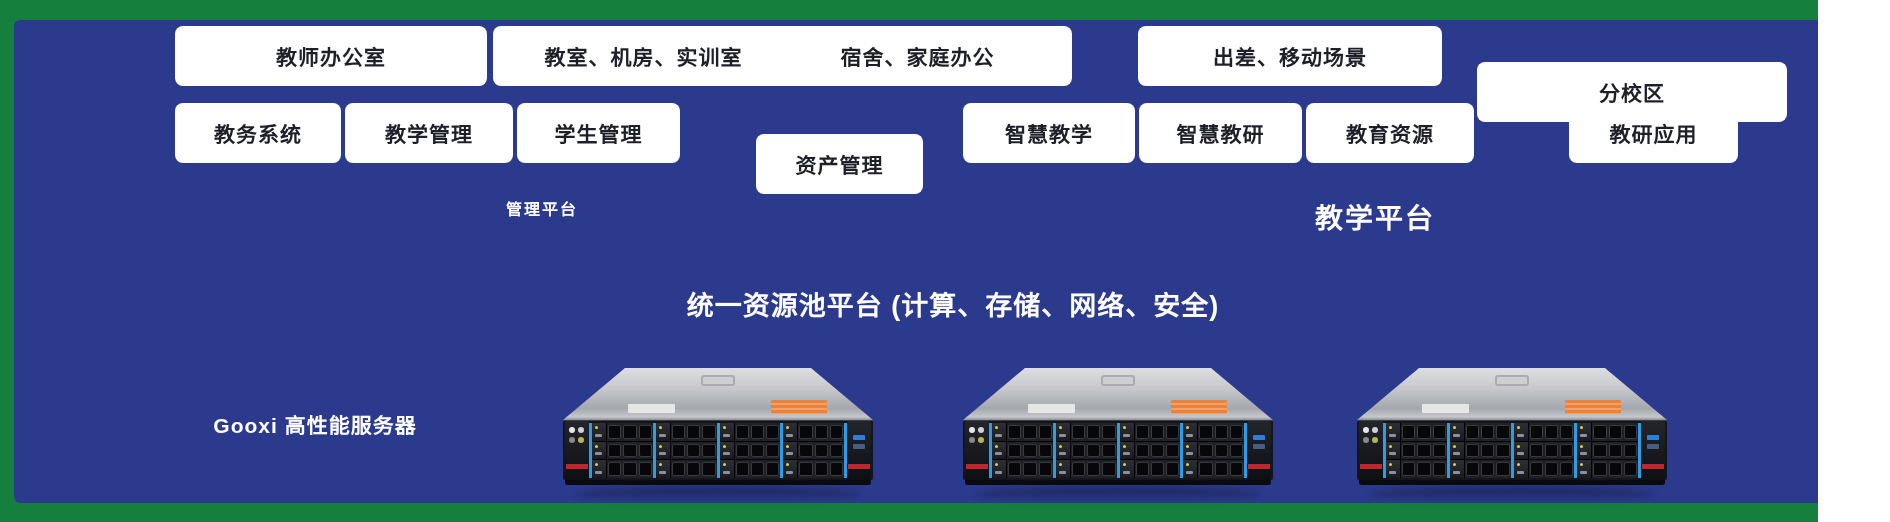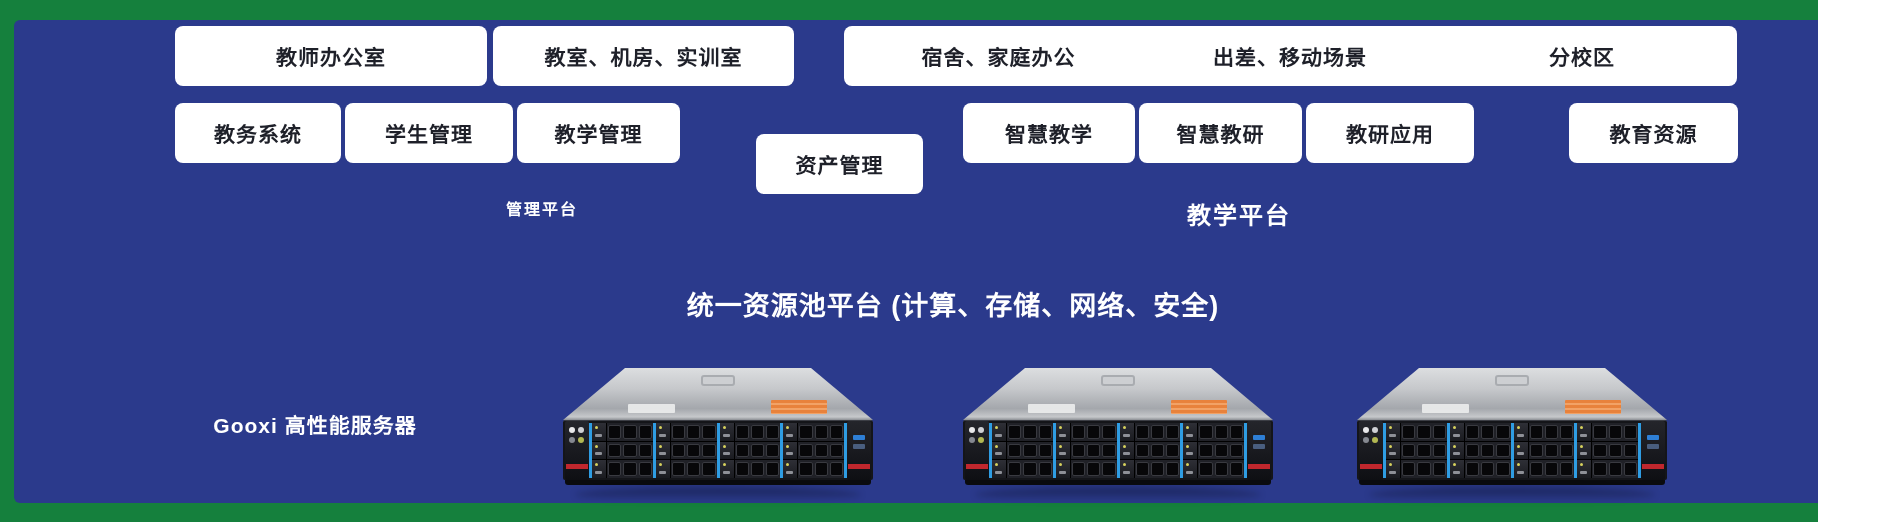--- a/index.html
+++ b/index.html
@@ -22,39 +22,39 @@
     position:absolute;top:0;height:60px;background:var(--card-bg);border-radius:8px;
     display:flex;align-items:center;justify-content:center;
     color:var(--card-text);font-weight:bold;font-size:21px;letter-spacing:1px;white-space:nowrap;
   }
   .row{position:absolute;left:0;top:0;width:1890px;height:60px;}
   .access-row{top:26px;}
   .app-row{top:103px;}
 
   .access-row div:nth-of-type(1){left:175px;width:312px;}
   .access-row div:nth-of-type(2){left:493px;width:301px;}
-  .access-row div:nth-of-type(3){left:844px;width:309px;}
+  .access-row div:nth-of-type(3){left:763px;width:309px;}
   .access-row div:nth-of-type(4){left:1115px;width:304px;margin-left:23px;}
-  .access-row div:nth-of-type(5){left:1427px;width:310px;}
+  .access-row div:nth-of-type(5){left:1477px;width:310px;margin-top:36px;}
 
   .app-row div:nth-of-type(1){left:175px;width:166px;}
   .app-row div:nth-of-type(2){left:345px;width:168px;}
   .app-row div:nth-of-type(3){left:517px;width:163px;}
   .app-row div:nth-of-type(4){left:756px;width:167px;margin-top:31px;}
   .app-row div:nth-of-type(5){left:963px;width:172px;}
   .app-row div:nth-of-type(6){left:1139px;width:163px;}
   .app-row div:nth-of-type(7){left:1306px;width:168px;}
   .app-row div:nth-of-type(8){left:1569px;width:169px;}
 
   
   .platform-label{
     position:absolute;color:var(--label-text);font-weight:bold;text-align:center;white-space:nowrap;
   }
   .label-management{left:442px;top:196px;width:200px;font-size:16px;letter-spacing:2px;}
-  .label-teaching{left:1139px;top:196px;width:200px;font-size:24px;letter-spacing:2px;}
+  .label-teaching{left:1275px;top:196px;width:200px;font-size:28px;letter-spacing:2px;}
   .label-pool{left:0;top:284px;width:1906px;font-size:27px;letter-spacing:1px;}
   .label-gooxi{left:165px;top:409px;width:300px;font-size:21px;letter-spacing:1px;}
 
   
   .servers-area{position:absolute;left:0;top:0;width:1890px;height:522px;pointer-events:none;}
   .server{position:absolute;top:368px;width:310px;height:138px;}
   .server:nth-of-type(1){left:563px;}
   .server:nth-of-type(2){left:963px;}
   .server:nth-of-type(3){left:1357px;}
 
@@ -111,27 +111,27 @@
   <div class="node-card">教师办公室</div>
       <div class="node-card">教室、机房、实训室</div>
       <div class="node-card">宿舍、家庭办公</div>
       <div class="node-card">出差、移动场景</div>
       <div class="node-card">分校区</div>
     </div>
 
   <div class="row app-row">
 
   <div class="node-card">教务系统</div>
+      <div class="node-card">教学管理</div>
       <div class="node-card">学生管理</div>
-      <div class="node-card">教学管理</div>
       <div class="node-card">资产管理</div>
       <div class="node-card">智慧教学</div>
       <div class="node-card">智慧教研</div>
+      <div class="node-card">教育资源</div>
       <div class="node-card">教研应用</div>
-      <div class="node-card">教育资源</div>
     </div>
 
   <div class="platform-label label-management">管理平台</div>
   <div class="platform-label label-teaching">教学平台</div>
   <div class="platform-label label-pool">统一资源池平台 (计算、存储、网络、安全)</div>
   <div class="platform-label label-gooxi">Gooxi 高性能服务器</div>
 
   <div class="servers-area">
       <div class="server">
         <div class="srv-top">

